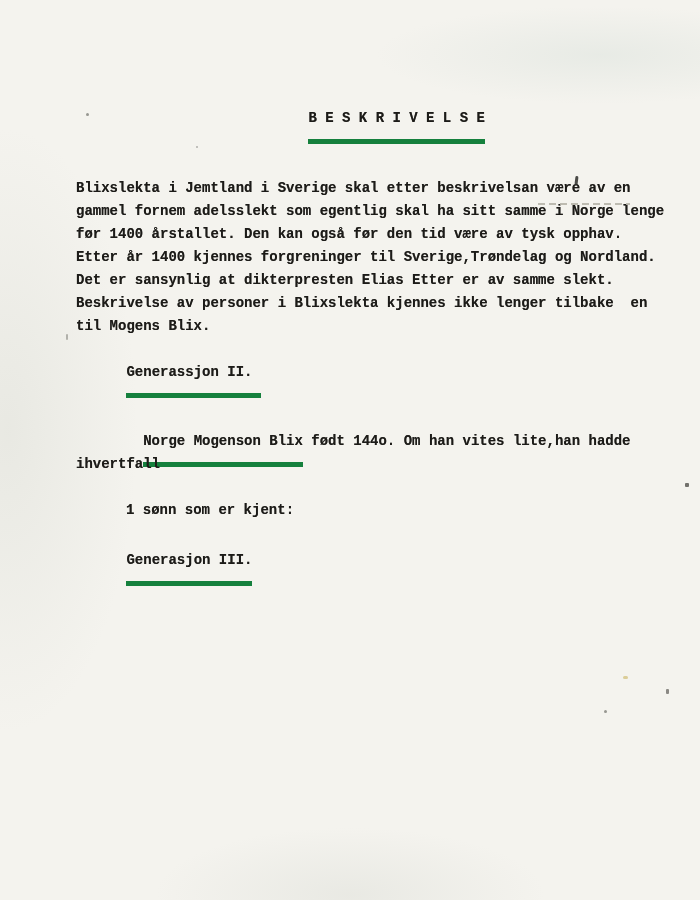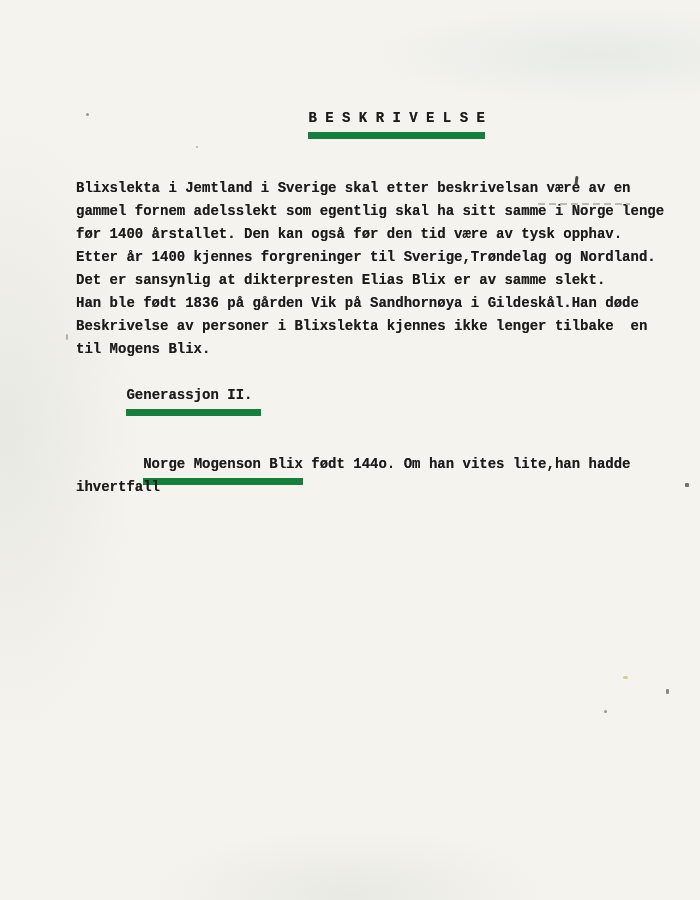--- a/index.html
+++ b/index.html
@@ -13,21 +13,21 @@
     font-family:"Liberation Mono","DejaVu Sans Mono",monospace;
     font-size:14px;line-height:23px;font-weight:700;
     color:#1c1b18;
     overflow:hidden;
     position:relative;
   }
   .page{position:relative;width:700px;height:900px;}
   .content{padding:0 6px 0 76px;}
   .line, .heading-row, .title-row, .subtitle-row{white-space:pre-wrap;line-height:23px;}
   .ink{text-shadow:0 0 0.45px rgba(25,24,20,0.6);}
-  .u{border-bottom:7px solid #15803d;padding-bottom:6px;margin-top:20px;}
+  .u{border-bottom:5px solid #15803d;padding-bottom:13px;margin-top:20px;}
   .title-row{margin-top:84px;margin-left:182px;}
   .subtitle-row{margin-top:26px;margin-left:-14px;}
   .intro{margin-top:24px;}
   .mogens{margin-top:12px;}
   .indent-90{padding-left:90px;}
   .indent-50{padding-left:50px;}
   .g3head{margin-top:4px;}
   .g3para{margin-top:6px;}
   
   .artifact{position:absolute;pointer-events:none;}
@@ -63,39 +63,42 @@
     <div class="title-row ink">
       <span class="u">B E S K R I V E L S E</span>
     </div>
 
 
     <div class="intro ink">
       <div class="line">Blixslekta i Jemtland i Sverige skal etter beskrivelsan være av en</div>
       <div class="line">gammel fornem adelsslekt som egentlig skal ha sitt samme i Norge lenge</div>
       <div class="line">før 1400 årstallet. Den kan også før den tid være av tysk opphav.</div>
       <div class="line">Etter år 1400 kjennes forgreninger til Sverige,Trøndelag og Nordland.</div>
-      <div class="line">Det er sansynlig at dikterpresten Elias Blix er av samme slekt.</div>
-      <div class="line">Han ble født 1836 på gården Vik på Sandhornøya i Gildeskål.Han døde</div>
+      <div class="line">Det er sansynlig at dikterpresten Elias Etter er av samme slekt.</div>
     </div>
 
     <div class="ink">
       <div class="line">Beskrivelse av personer i Blixslekta kjennes ikke lenger tilbake  en</div>
       <div class="line">til Mogens Blix.</div>
     </div>
 
 
     <div class="heading-row ink">
       <span class="u">Generassjon II. </span>
     </div>
     <div class="ink">
       <div class="line">
         <span class="u">Norge Mogenson Blix</span><span> født 144o. Om han vites lite,han hadde ihvertfall</span>
       </div>
+      <div class="line indent-50">1 sønn som er kjent:</div>
     </div>
 
+    <div class="heading-row ink g3head">
+      <span class="u">Generasjon III.</span>
+    </div>
     <div class="ink g3para">
       <div class="line">
         
       </div>
 
     </div>
 
   </div>
 </div>
 

